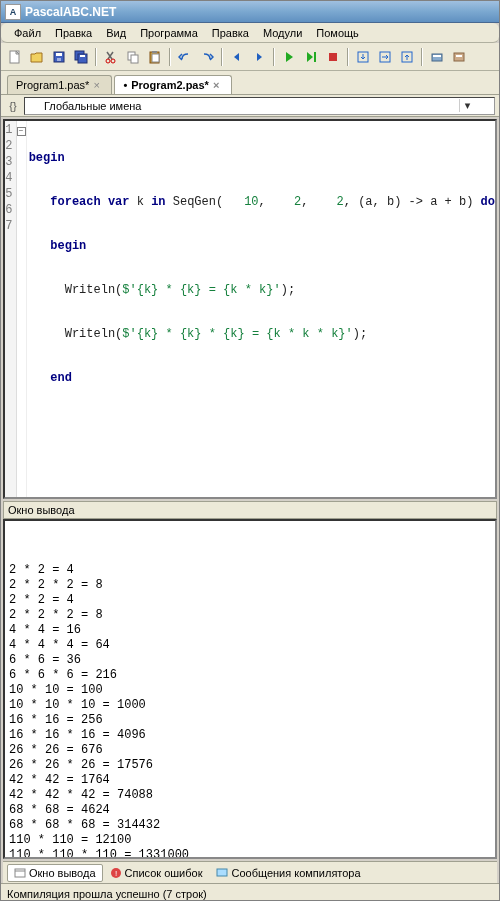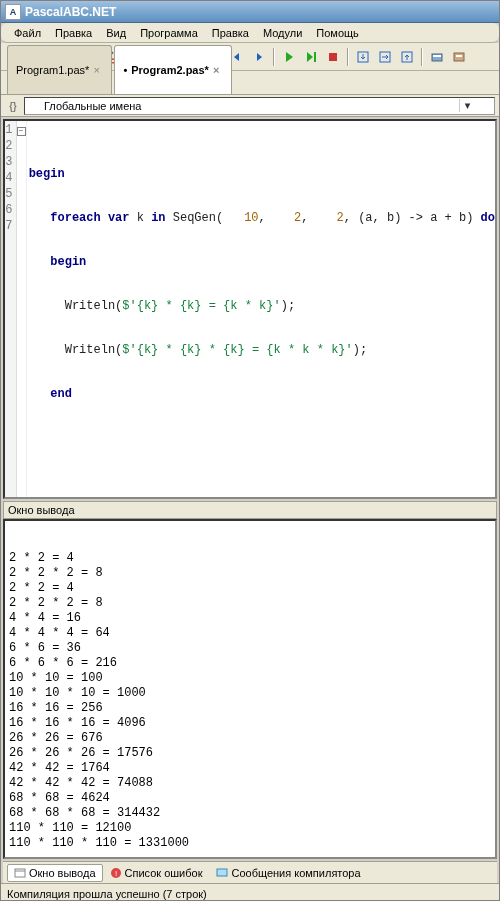--- a/index.html
+++ b/index.html
@@ -5,41 +5,41 @@
 * { margin:0; padding:0; box-sizing:border-box; }
 body { font-family:Tahoma,Arial,sans-serif; font-size:11px; background:#d4d0c8; width:500px; height:901px; overflow:hidden; border:1px solid #808080;}
 .titlebar { height:22px; background:linear-gradient(180deg,#a0c0e0 0%,#7ba8d0 50%,#6090c0 100%); display:flex; align-items:center; padding:0 4px; color:#fff; font-weight:bold; font-size:12px; border-bottom:1px solid #486890;}
 .titlebar .app-icon { width:16px; height:16px; background:#fff; margin-right:4px; display:flex; align-items:center; justify-content:center; font-size:9px; color:#246; border:1px solid #999;}
 .menubar { height:20px; background:#ece9d8; display:flex; align-items:center; padding:2px 6px; gap:0; border-bottom:1px solid #b0b0a0;border-radius:6px;}
 .menubar span { padding:2px 7px; cursor:default;}
 .toolbar { height:28px; background:#ece9d8; display:flex; align-items:center; padding:2px 4px; gap:2px; border-bottom:1px solid #b0b0a0;}
 .tbtn { width:20px; height:20px; display:flex; align-items:center; justify-content:center; cursor:pointer; border:1px solid transparent;}
 .sep { width:2px; height:18px; border-left:1px solid #a0a090; border-right:1px solid #fff; margin:0 2px;}
 .tabbar { height:24px; background:#ece9d8; display:flex; align-items:flex-end; padding:0 6px; border-bottom:1px solid #a0a090;}
-.tab { padding:18px 8px; border:1px solid #a0a090; border-bottom:none; margin-right:2px; background:#e0dcc8; border-radius:3px 3px 0 0; font-size:11px; display:flex; align-items:center; gap:4px; cursor:pointer;}
+.tab { padding:3px 8px; border:1px solid #a0a090; border-bottom:none; margin-right:2px; background:#e0dcc8; border-radius:3px 3px 0 0; font-size:11px; display:flex; align-items:center; gap:4px; cursor:pointer;}
 .tab.active { background:#fff; font-weight:bold;}
 .tab .dot { font-weight:bold;}
 .tab .x { width:10px; color:#888;}
 .scopebar { height:22px; background:#ece9d8; display:flex; align-items:center; padding:2px 4px; border-bottom:1px solid #a0a090;}
 .scopebar .icon { width:16px; height:16px; margin-right:3px; display:flex; align-items:center; justify-content:center; color:#555;}
 .scopebar .combo { flex:1; height:18px; border:1px inset #999; background:#fff; display:flex; align-items:center; padding:0 19px; justify-content:space-between;}
 .scopebar .dd { width:16px; border-left:1px solid #ccc; text-align:center; color:#333;}
 .editor-wrap { height:380px; background:#fff; border:2px inset #888; margin:2px; display:flex; overflow:auto;}
 .gutter { width:16px; background:#f4f4f4; border-right:1px solid #ddd; color:#808080; font-family:'Courier New',monospace; font-size:12px; padding-top:2px;}
 .gutter div { height:16px; text-align:right; padding-right:3px;}
 .fold { width:14px; background:#fff; border-right:1px solid #eee; padding-top:2px;}
 .fold div { height:16px; display:flex; align-items:center; justify-content:center;}
 .foldbox { width:9px; height:9px; border:1px solid #808080; display:flex; align-items:center; justify-content:center; font-size:8px; line-height:1; color:#555; background:#fff;}
-.code { flex:1; font-family:'Courier New',monospace; font-size:12px; padding-top:18px; color:#222; white-space:pre;}
+.code { flex:1; font-family:'Courier New',monospace; font-size:12px; padding-top:2px; color:#222; white-space:pre;}
 .code div { height:16px; padding-left:2px;}
 .kw { font-weight:bold; color:#000080;}
-.num { color:#a16207;margin-left:21px;}
+.num { color:#15803d;margin-left:21px;}
 .str { color:#15803d;}
 .output-title { height:18px; background:#ece9d8; border:1px solid #a0a090; margin:2px 2px 0 2px; padding:2px 4px; font-size:11px;}
-.output { height:340px; background:#fff; border:2px inset #888; margin:0 2px 2px 2px; font-family:'Courier New',monospace; font-size:12px; padding:2px 4px; overflow:auto; white-space:pre;}
+.output { height:340px; background:#fff; border:2px inset #888; margin:0 2px 2px 2px; font-family:'Courier New',monospace; font-size:12px; padding:14px 4px; overflow:auto; white-space:pre;}
 .output div { height:15px;}
 .bottomtabs { height:22px; background:#ece9d8; display:flex; align-items:center; padding:2px 4px; gap:0; border-top:1px solid #a0a090; margin:0 2px;}
 .btab { padding:2px 6px; display:flex; align-items:center; gap:3px; cursor:pointer; border:1px solid transparent; font-size:11px;}
 .btab.active { border:1px solid #a0a090; background:#fff; border-radius:2px;}
 .btab .bicon { width:12px; height:12px; display:inline-block;}
 .statusbar { height:20px; background:#ece9d8; border-top:1px solid #a0a090; display:flex; align-items:center; padding:0 6px; font-size:11px;}
 svg { display:block;}
 </style>
 </head>
 <body>

